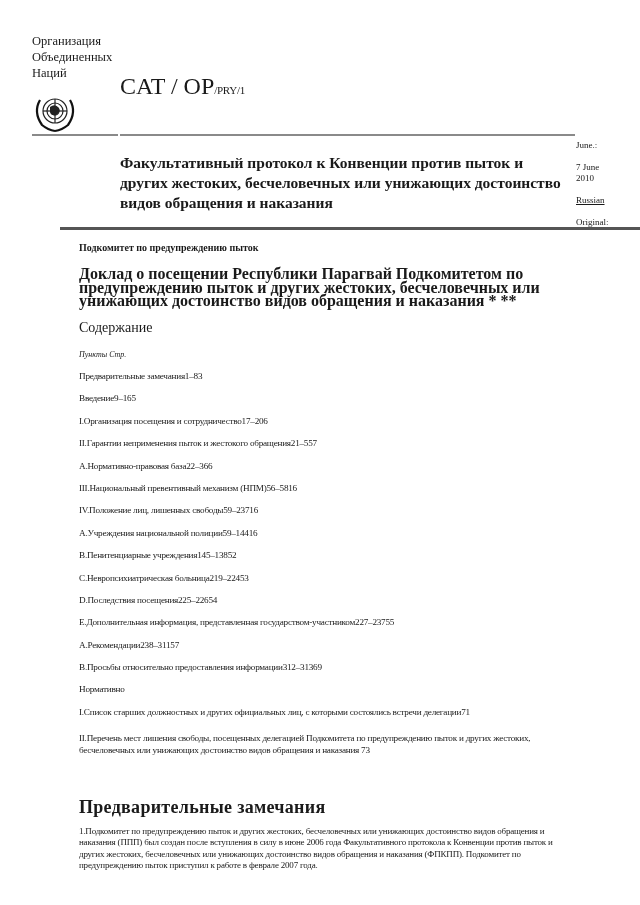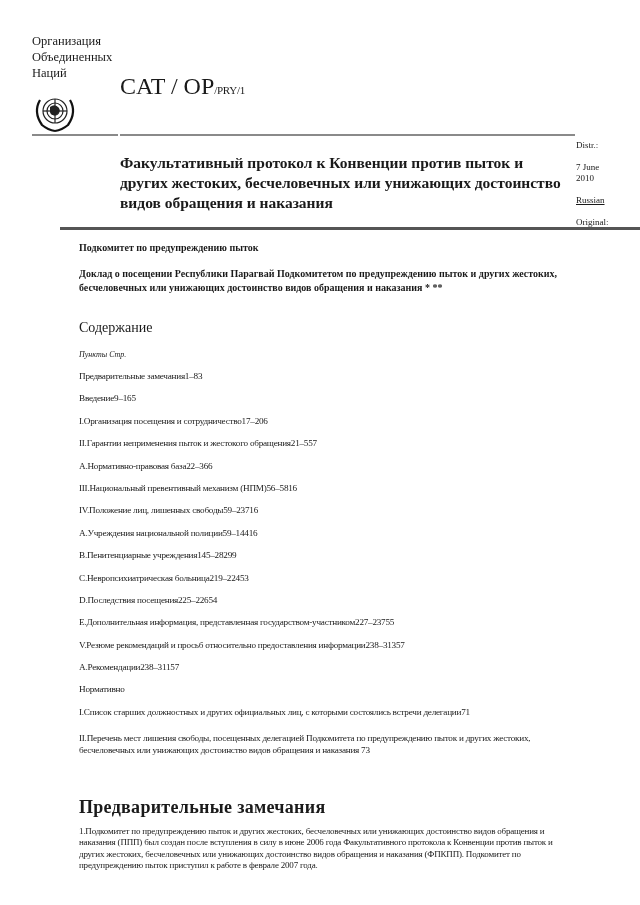--- a/index.html
+++ b/index.html
@@ -10,21 +10,21 @@
   .symbol { left: 33px; top: 73px; font-size: 24px; }
   .symbol-sub { font-size: 11px; letter-spacing: -0.3px; }
   .emblem { left: 30px; top: 92px; width: 50px; height: 42px; }
   .rule-top-left { left: 32px; top: 134px; width: 86px; height: 2px; background: #8a8a8a; }
   .rule-top-right { left: 120px; top: 134px; width: 455px; height: 2px; background: #8a8a8a; }
   .title { left: 120px; top: 153px; width: 445px; font-weight: bold; font-size: 15.5px; line-height: 20px; }
   .meta { left: 576px; top: 140px; font-size: 9px; line-height: 11px; }
   .meta div { margin: 0; }
   .rule-bottom { left: 60px; top: 227px; width: 580px; height: 3px; background: #555; }
   .committee { left: 79px; top: 242px; font-weight: bold; font-size: 10px; }
-  .report { left: 79px; top: 267px; width: 480px; font-weight: bold; font-size: 10px; line-height: 13.5px; }
+  .report { left: 79px; top: 267px; width: 480px; font-weight: bold; font-size: 16px; line-height: 13.5px; }
   .contents-h { left: 79px; top: 320px; font-size: 14px; }
   .cols { left: 79px; top: 350px; font-size: 8px; font-style: italic; }
   .toc { left: 79px; top: 370px; width: 480px; font-size: 9.2px; }
   .toc-item { height: 22.4px; line-height: 12px; letter-spacing: -0.25px; }
   .toc-item.two { height: auto; line-height: 11.5px; margin-top: 5px; }
   .sec-h { left: 79px; top: 797px; font-weight: bold; font-size: 18px; letter-spacing: 0.3px; }
   .para { left: 79px; top: 826px; width: 480px; font-size: 9px; line-height: 11.3px; letter-spacing: -0.2px; }
 </style>
 </head>
 <body>
@@ -55,21 +55,21 @@
     </g>
   </svg>
 </div>
 
 <div class="abs rule-top-left"></div>
 <div class="abs rule-top-right"></div>
 
 <div class="abs title">Факультативный протокол к Конвенции против пыток и других жестоких, бесчеловечных или унижающих достоинство видов обращения и наказания</div>
 
 <div class="abs meta">
-  <div style="margin-bottom:11px;">Distr.:</div>
+  <div style="margin-bottom:11px;">June.:</div>
   <div>7 June</div>
   <div style="margin-bottom:11px;">2010</div>
   <div style="margin-bottom:11px;text-decoration:underline;">Russian</div>
   <div>Original:</div>
 </div>
 
 <div class="abs rule-bottom"></div>
 
 <div class="abs committee">Подкомитет по предупреждению пыток</div>
 <div class="abs report">Доклад о посещении Республики Парагвай Подкомитетом по предупреждению пыток и других жестоких, бесчеловечных или унижающих достоинство видов обращения и наказания * **</div>
@@ -79,25 +79,25 @@
 
 <div class="abs toc">
   <div class="toc-item">Предварительные замечания1–83</div>
   <div class="toc-item">Введение9–165</div>
   <div class="toc-item">I.Организация посещения и сотрудничество17–206</div>
   <div class="toc-item">II.Гарантии неприменения пыток и жестокого обращения21–557</div>
   <div class="toc-item">A.Нормативно-правовая база22–366</div>
   <div class="toc-item">III.Национальный превентивный механизм (НПМ)56–5816</div>
   <div class="toc-item">IV.Положение лиц, лишенных свободы59–23716</div>
   <div class="toc-item">A.Учреждения национальной полиции59–14416</div>
-  <div class="toc-item">B.Пенитенциарные учреждения145–28299</div>
+  <div class="toc-item">B.Пенитенциарные учреждения145–13852</div>
   <div class="toc-item">C.Невропсихиатрическая больница219–22453</div>
   <div class="toc-item">D.Последствия посещения225–22654</div>
   <div class="toc-item">E.Дополнительная информация, представленная государством-участником227–23755</div>
-  <div class="toc-item">V.Резюме рекомендаций и просьб относительно предоставления информации238–31357</div>
   <div class="toc-item">A.Рекомендации238–31157</div>
+  <div class="toc-item">B.Просьбы относительно предоставления информации312–31369</div>
   <div class="toc-item">Нормативно</div>
   <div class="toc-item">I.Список старших должностных и других официальных лиц, с которыми состоялись встречи делегации71</div>
   <div class="toc-item two">II.Перечень мест лишения свободы, посещенных делегацией Подкомитета по предупреждению пыток и других жестоких, бесчеловечных или унижающих достоинство видов обращения и наказания 73</div>
 </div>
 
 <div class="abs sec-h">Предварительные замечания</div>
 <div class="abs para">1.Подкомитет по предупреждению пыток и других жестоких, бесчеловечных или унижающих достоинство видов обращения и наказания (ППП) был создан после вступления в силу в июне 2006 года Факультативного протокола к Конвенции против пыток и других жестоких, бесчеловечных или унижающих достоинство видов обращения и наказания (ФПКПП). Подкомитет по предупреждению пыток приступил к работе в феврале 2007 года.</div>
 
 </body></html>

